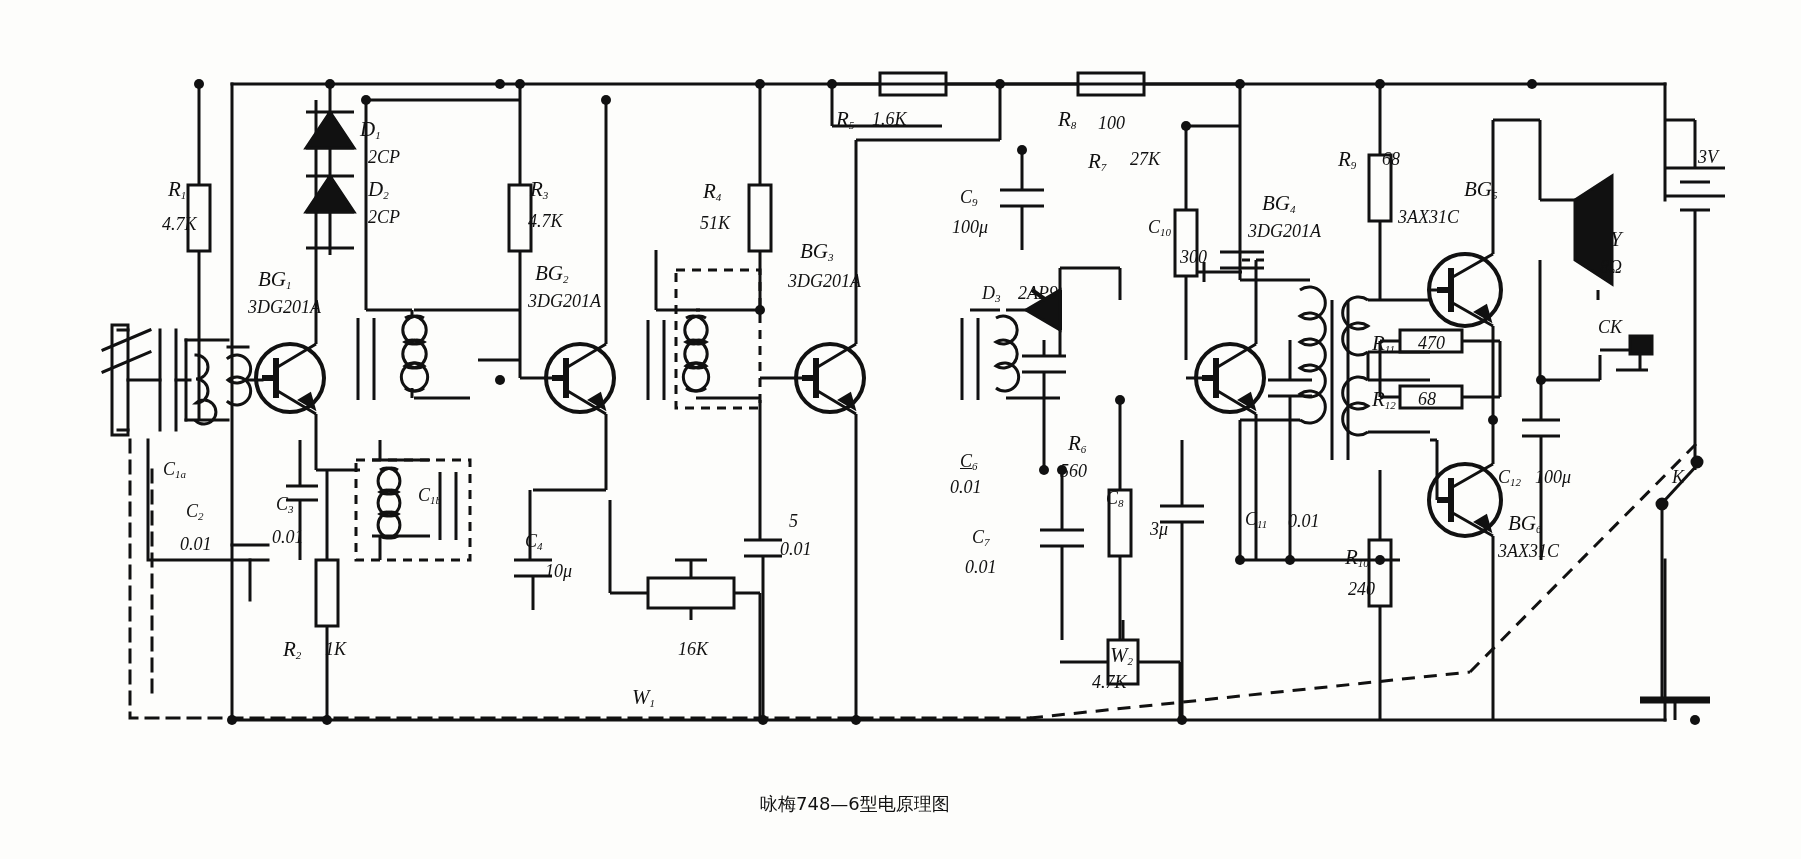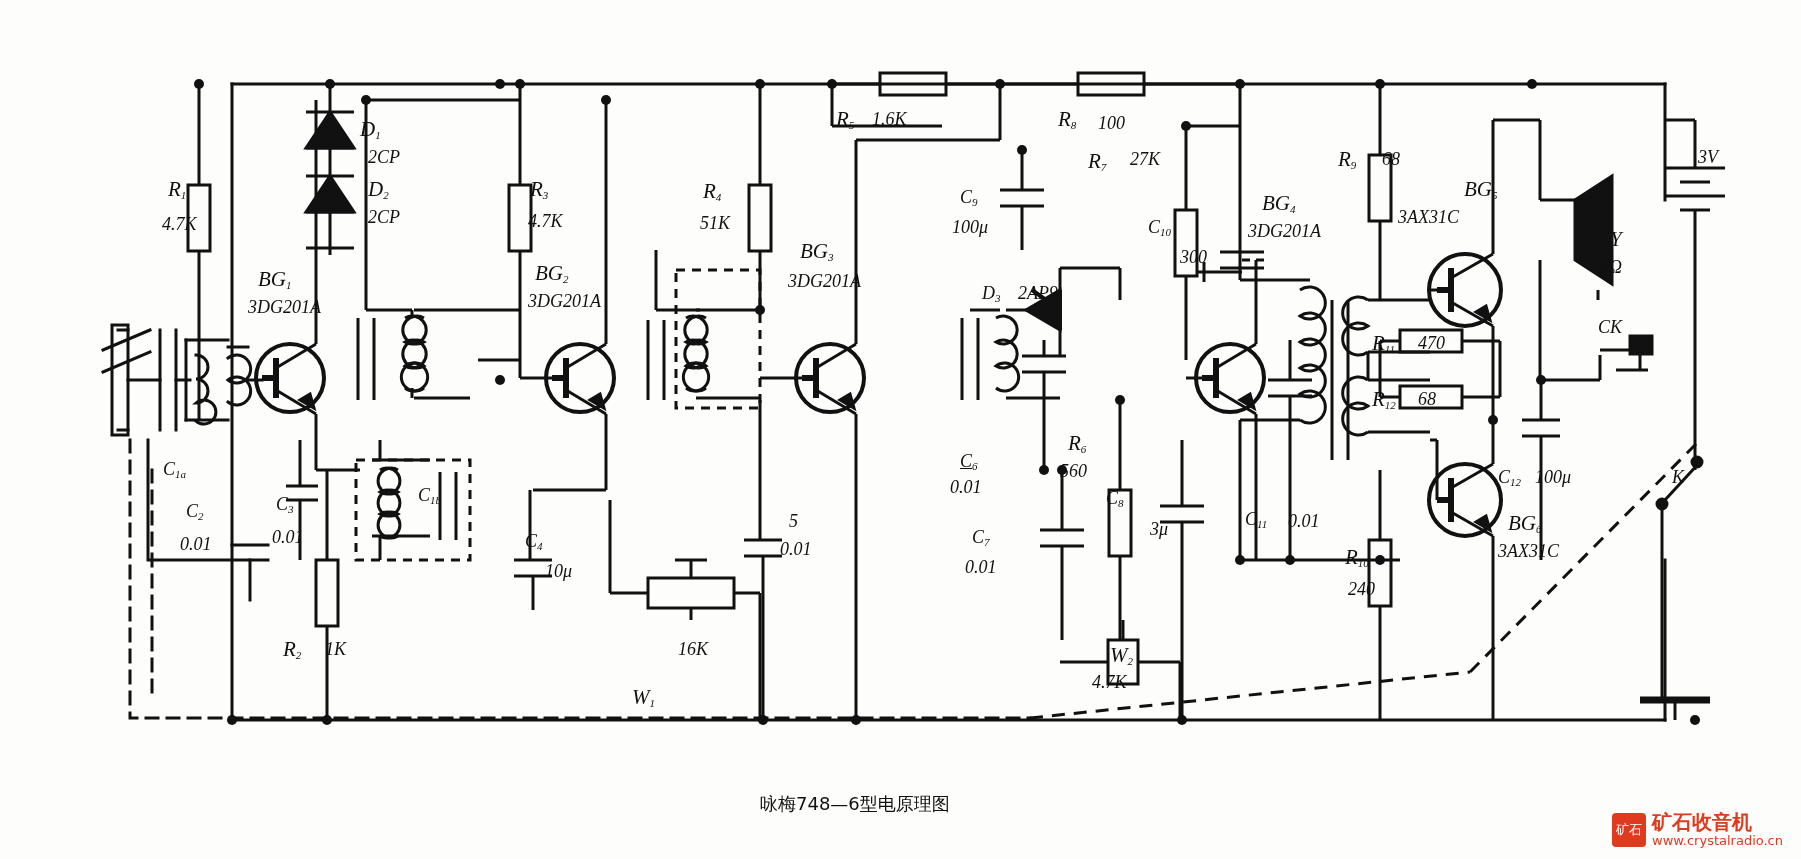--- a/index.html
+++ b/index.html
@@ -412,21 +412,14 @@
       <div class="lbl it md" style="left: 1535px; top: 468px;">100μ</div>
       <div class="lbl it lg" style="left: 1610px; top: 228px;">Y</div>
       <div class="lbl it md" style="left: 1600px; top: 258px;">8Ω</div>
       <div class="lbl it md" style="left: 1598px; top: 318px; text-align: center;">CK</div>
       <div class="lbl it md" style="left: 1698px; top: 148px;">3V</div>
       <div class="lbl it md" style="left: 1672px; top: 468px;">K</div>
     </div>
 
   <div class="caption" style="left:760px;top:792px;">咏梅748—6型电原理图</div>
 
-  <div class="wmbox">
-    <div class="wmsq">矿石</div>
-    <div class="wmtxt">
-      <span class="a">矿石收音机</span>
-      <span class="b">www.crystalradio.cn</span>
-    </div>
-  </div>
 
 </div>
 
 </body></html>

